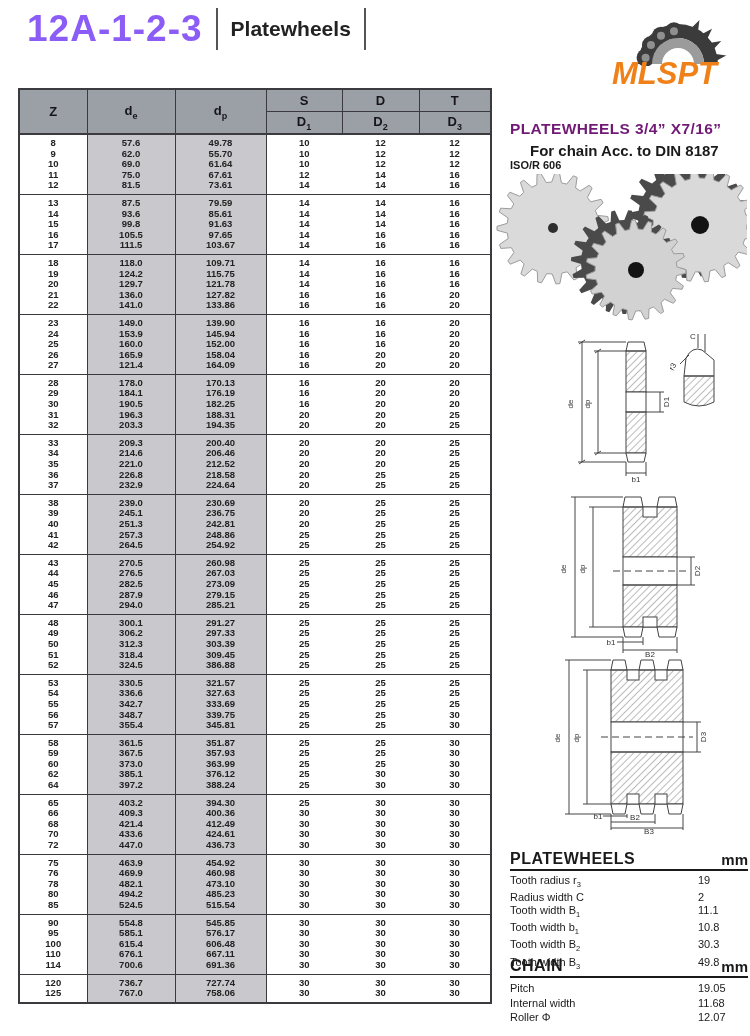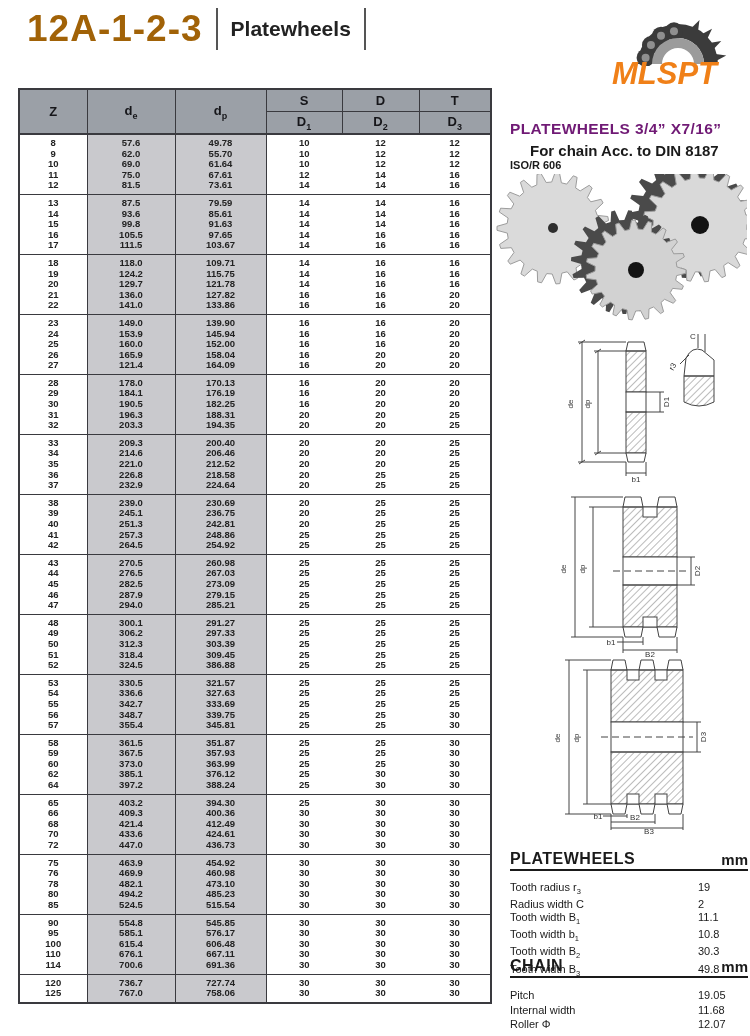--- a/index.html
+++ b/index.html
@@ -2,21 +2,21 @@
 <html><head>
 <meta charset="utf-8">
 <style>
   html,body{margin:0;padding:0;}
   body{
     width:750px;height:1036px;position:relative;background:#ffffff;
     font-family:"Liberation Sans",sans-serif;color:#1a1a1a;overflow:hidden;
   }
   
   .title-row{position:absolute;left:27px;top:8px;display:flex;align-items:center;gap:13px;}
-  .main-title{font-size:37px;font-weight:900;letter-spacing:1px;color:#a16207;}
+  .main-title{font-size:37px;font-weight:900;letter-spacing:1px;color:#8b5cf6;}
   .vbar{width:2px;height:42px;background:#555;}
   .subtitle{font-size:21px;font-weight:700;color:#222;}
   .logo{position:absolute;left:606px;top:4px;width:142px;text-align:left;}
   .logo-text{color:#F08018;font-style:italic;font-weight:900;font-size:31px;letter-spacing:0px;margin-top:-14px;padding-left:6px;}
   
   table.sheet{position:absolute;left:18px;top:88px;width:472px;border-collapse:collapse;table-layout:fixed;border:2px solid #3a3a3f;}
   table.sheet th,table.sheet td{text-align:center;padding:0;}
   table.sheet thead th{background:#9ba0a7;border:1px solid #3a3a3f;font-size:13px;font-weight:700;height:21px;color:#16161a;}
   table.sheet thead tr:nth-child(2) th{border-bottom:2px solid #3a3a3f;}
   table.sheet thead th[rowspan]{border-bottom:2px solid #3a3a3f;}
@@ -32,21 +32,21 @@
   .rp-h2{font-size:15px;font-weight:700;margin-top:4px;padding-left:20px;}
   .rp-h3{font-size:11px;font-weight:700;}
   .photo{position:absolute;left:495px;top:174px;}
   .diag{position:absolute;}
   .diag text{font-size:8px;fill:#333;font-family:"Liberation Sans",sans-serif;}
   
   .spec{position:absolute;left:510px;width:238px;}
   .spec-head{display:flex;justify-content:space-between;align-items:flex-end;border-bottom:2.5px solid #1a1a1a;padding-bottom:1px;}
   .spec-title{font-size:16px;font-weight:800;letter-spacing:.5px;}
   .spec-unit{font-size:15px;font-weight:800;}
-  .spec-rows{margin-top:10px;}
+  .spec-rows{margin-top:3px;}
   .spec-row{display:flex;font-size:11px;}
   .spec-row .spec-label{flex:1;}
   .spec-row .spec-value{width:50px;text-align:left;}
   .spec-pw .spec-row{line-height:12.2px;}
   .spec-ch .spec-row{line-height:14.5px;}
   sub{font-size:7.5px;}
 </style>
 </head>
 <body>
 

